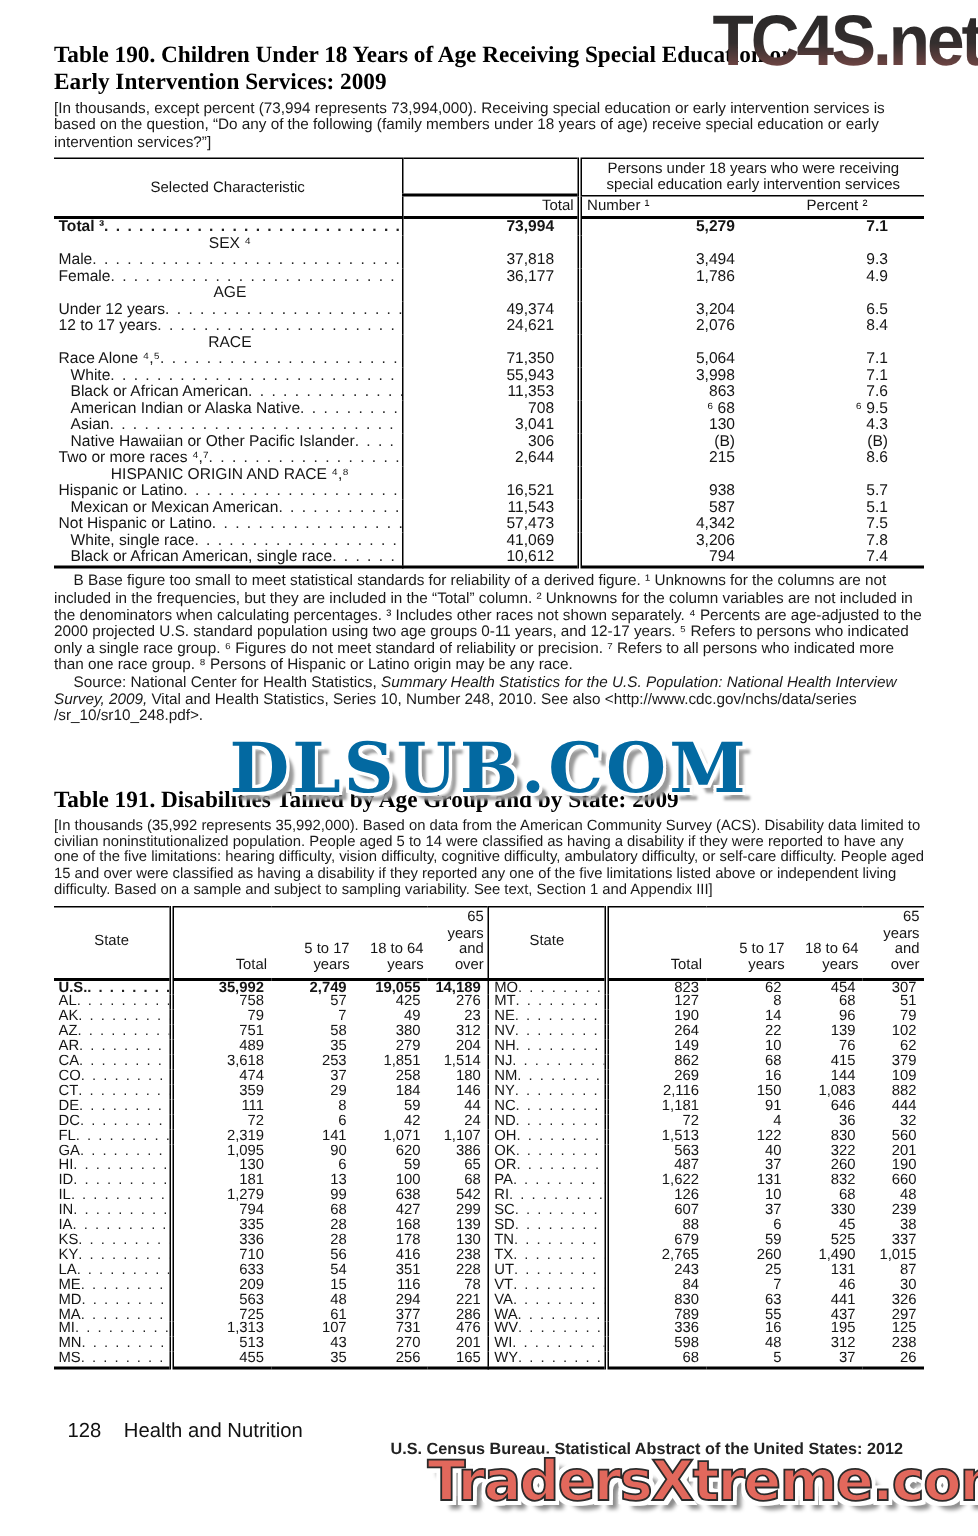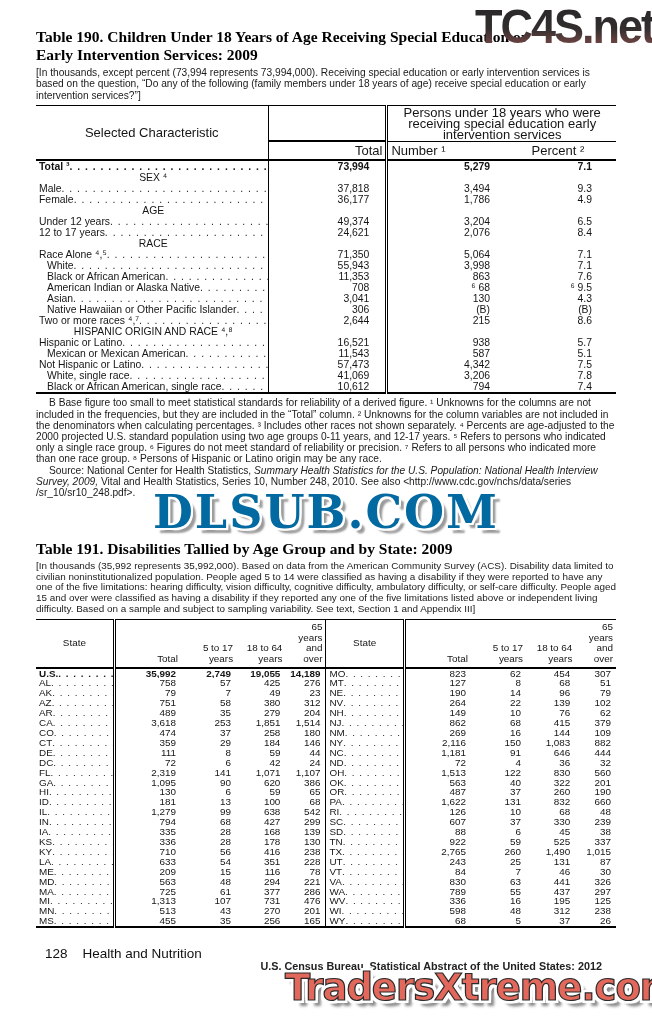--- a/index.html
+++ b/index.html
@@ -20,21 +20,21 @@
   .intro { font-size:10.2px; line-height:11.3px; margin:3px 0 0 0; color:#1a1a1a; }
   #s191 .intro { font-size:9.9px; line-height:10.6px; }
 
   
   .t { border-collapse:collapse; width:100%; table-layout:fixed; margin-top:4px;
        border-top:1px solid #000; border-bottom:2px solid #000; }
   .t th { font-weight:400; }
 
   
   .t190 { margin-top:4px; }
-  .t190 thead th { font-size:13px; padding:1px 3px; }
+  .t190 thead th { font-size:10px; padding:1px 3px; }
   .char-h { text-align:center; vertical-align:middle; border-right:1px solid #000;
             border-bottom:2px solid #000; }
   .blank-h { border-bottom:2px solid #000; }
   .group-h { border-left:3px double #000; border-bottom:1px solid #000; text-align:center;
              font-size:10.1px; line-height:11px; padding:2px 8px 1px; }
   .h2row th { border-bottom:2px solid #000; vertical-align:bottom; padding-bottom:2px; }
   .total-h  { text-align:right; padding-right:16px; }
   .number-h { border-left:3px double #000; text-align:left; }
   .percent-h{ text-align:center; }
 
@@ -792,21 +792,21 @@
             <td class="nm">336</td>
             <td class="nm">28</td>
             <td class="nm">178</td>
             <td class="nm">130</td>
             <td class="st dblr midl">
               <div class="cw">
                 <span class="lbl">TN</span>
                 <span class="dots"></span>
               </div>
             </td>
-            <td class="nm">922</td>
+            <td class="nm">679</td>
             <td class="nm">59</td>
             <td class="nm">525</td>
             <td class="nm">337</td>
           </tr>
           <tr>
             <td class="st dblr">
               <div class="cw">
                 <span class="lbl">KY</span>
                 <span class="dots"></span>
               </div>

